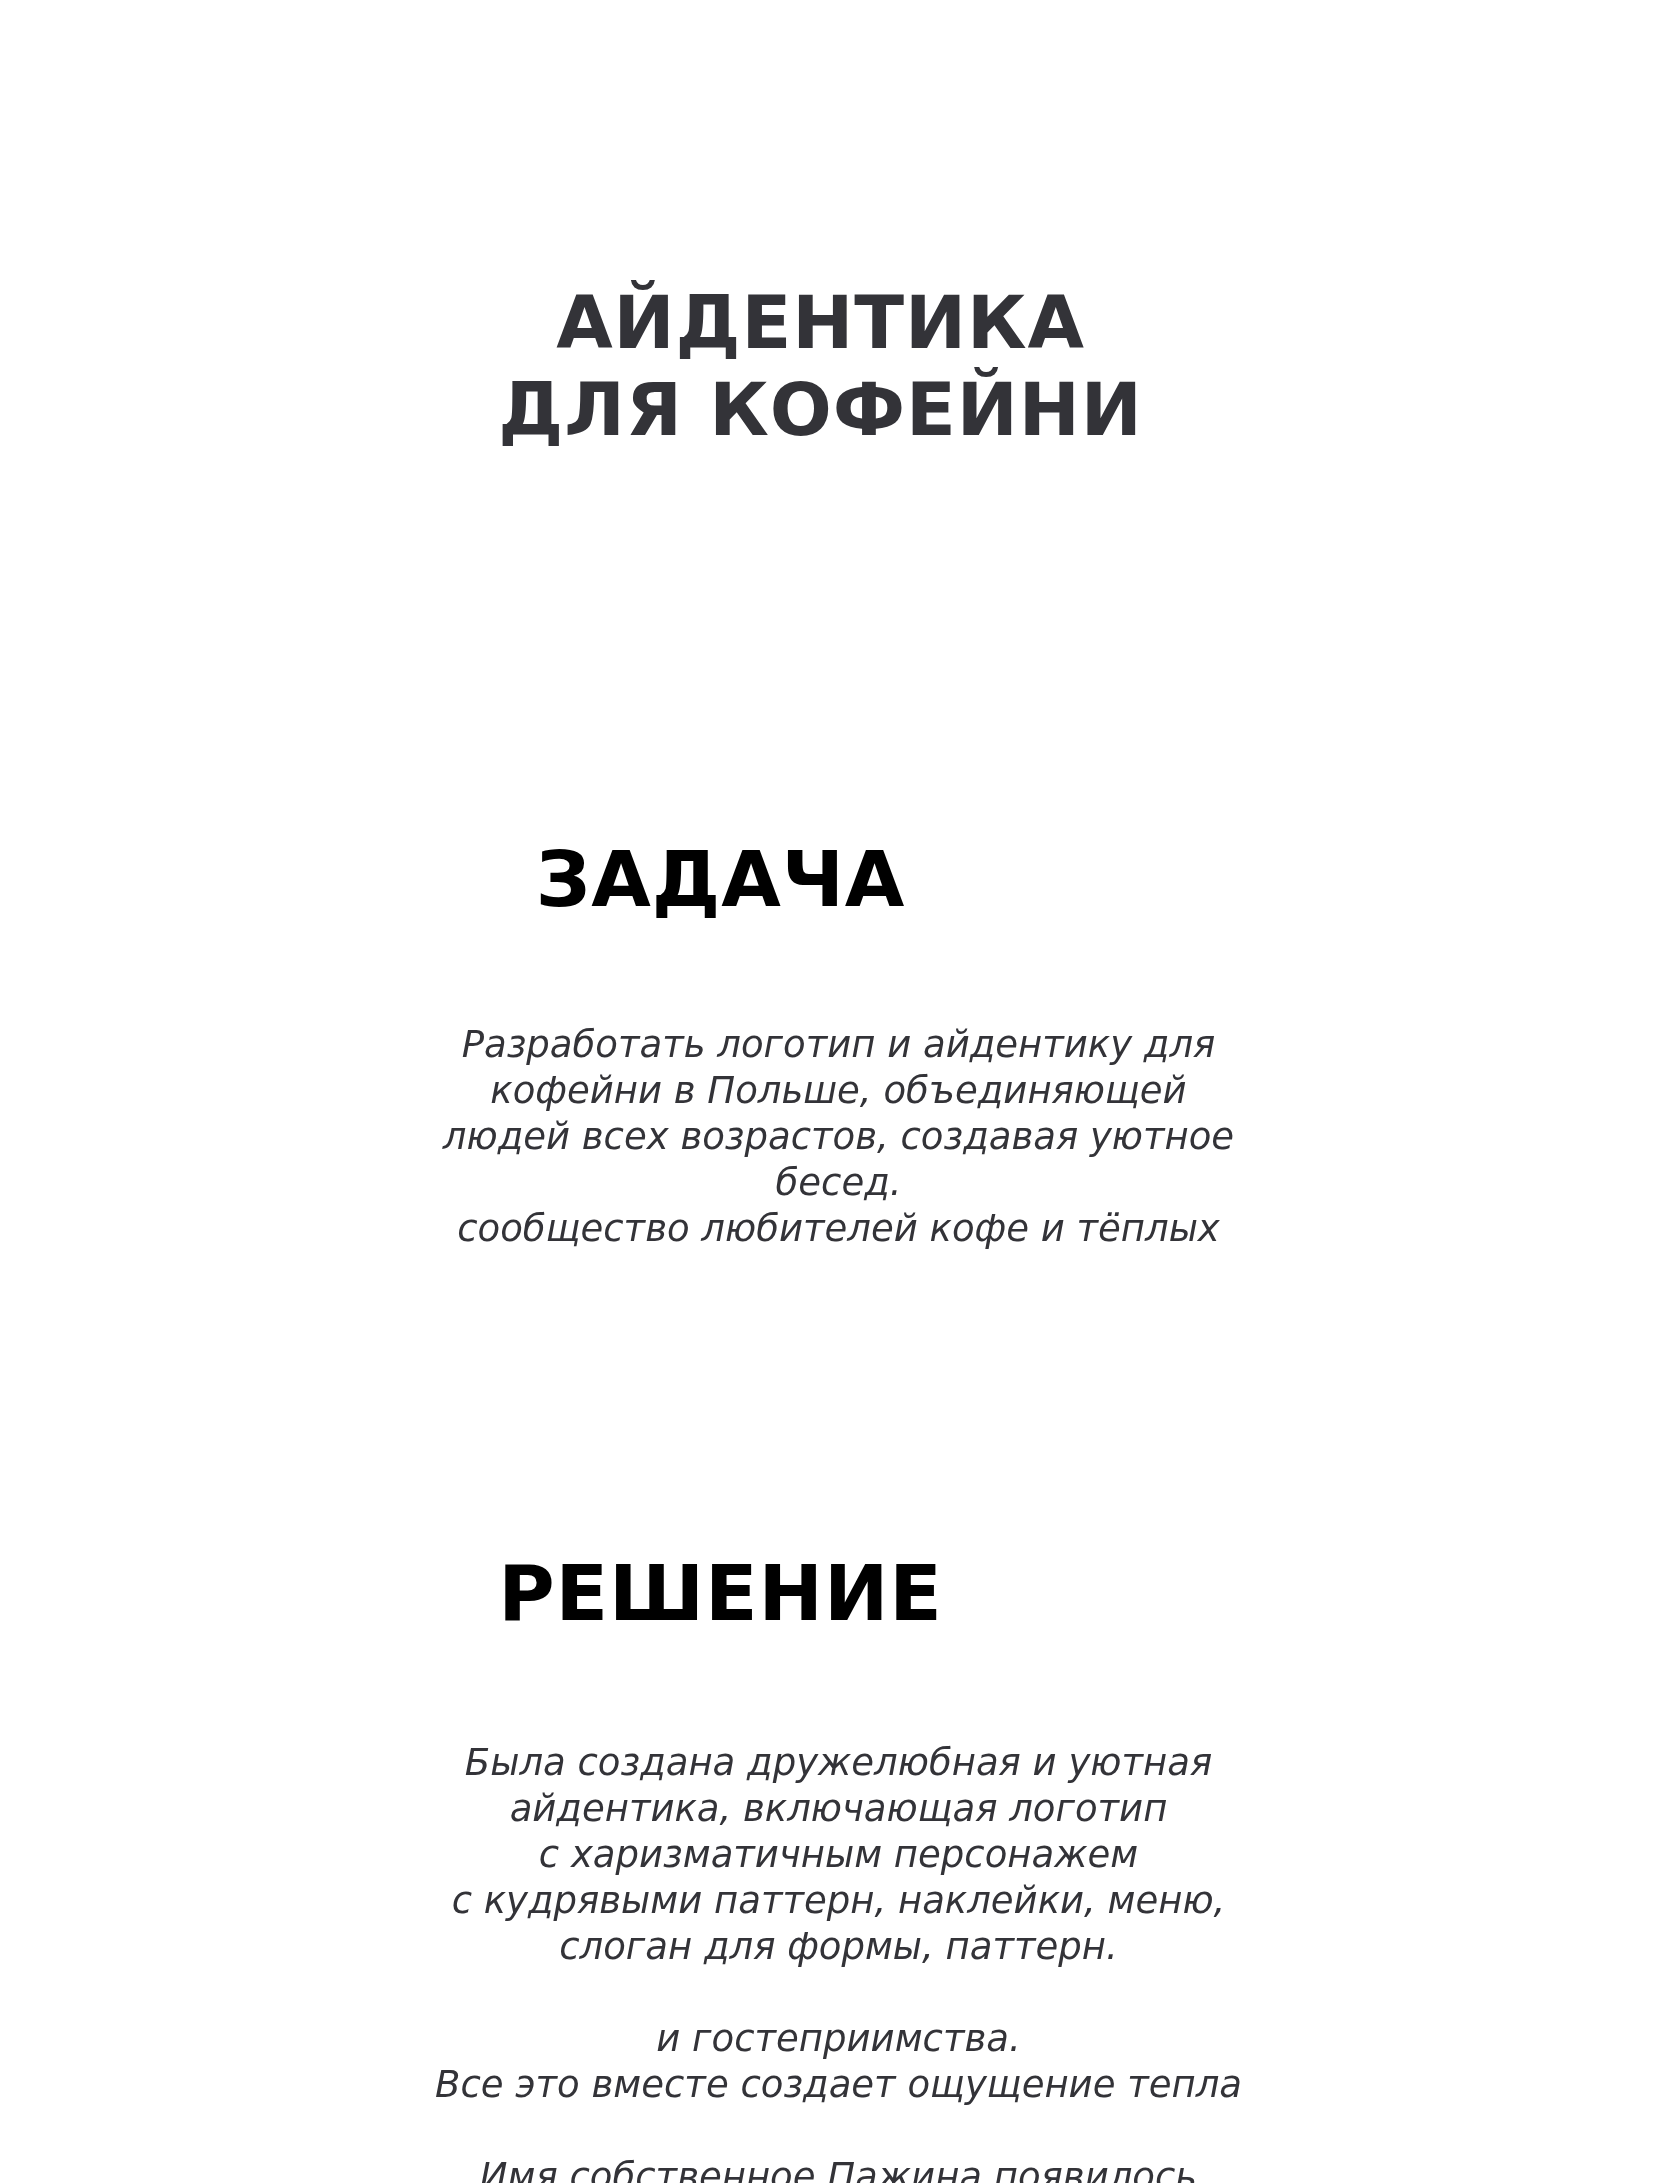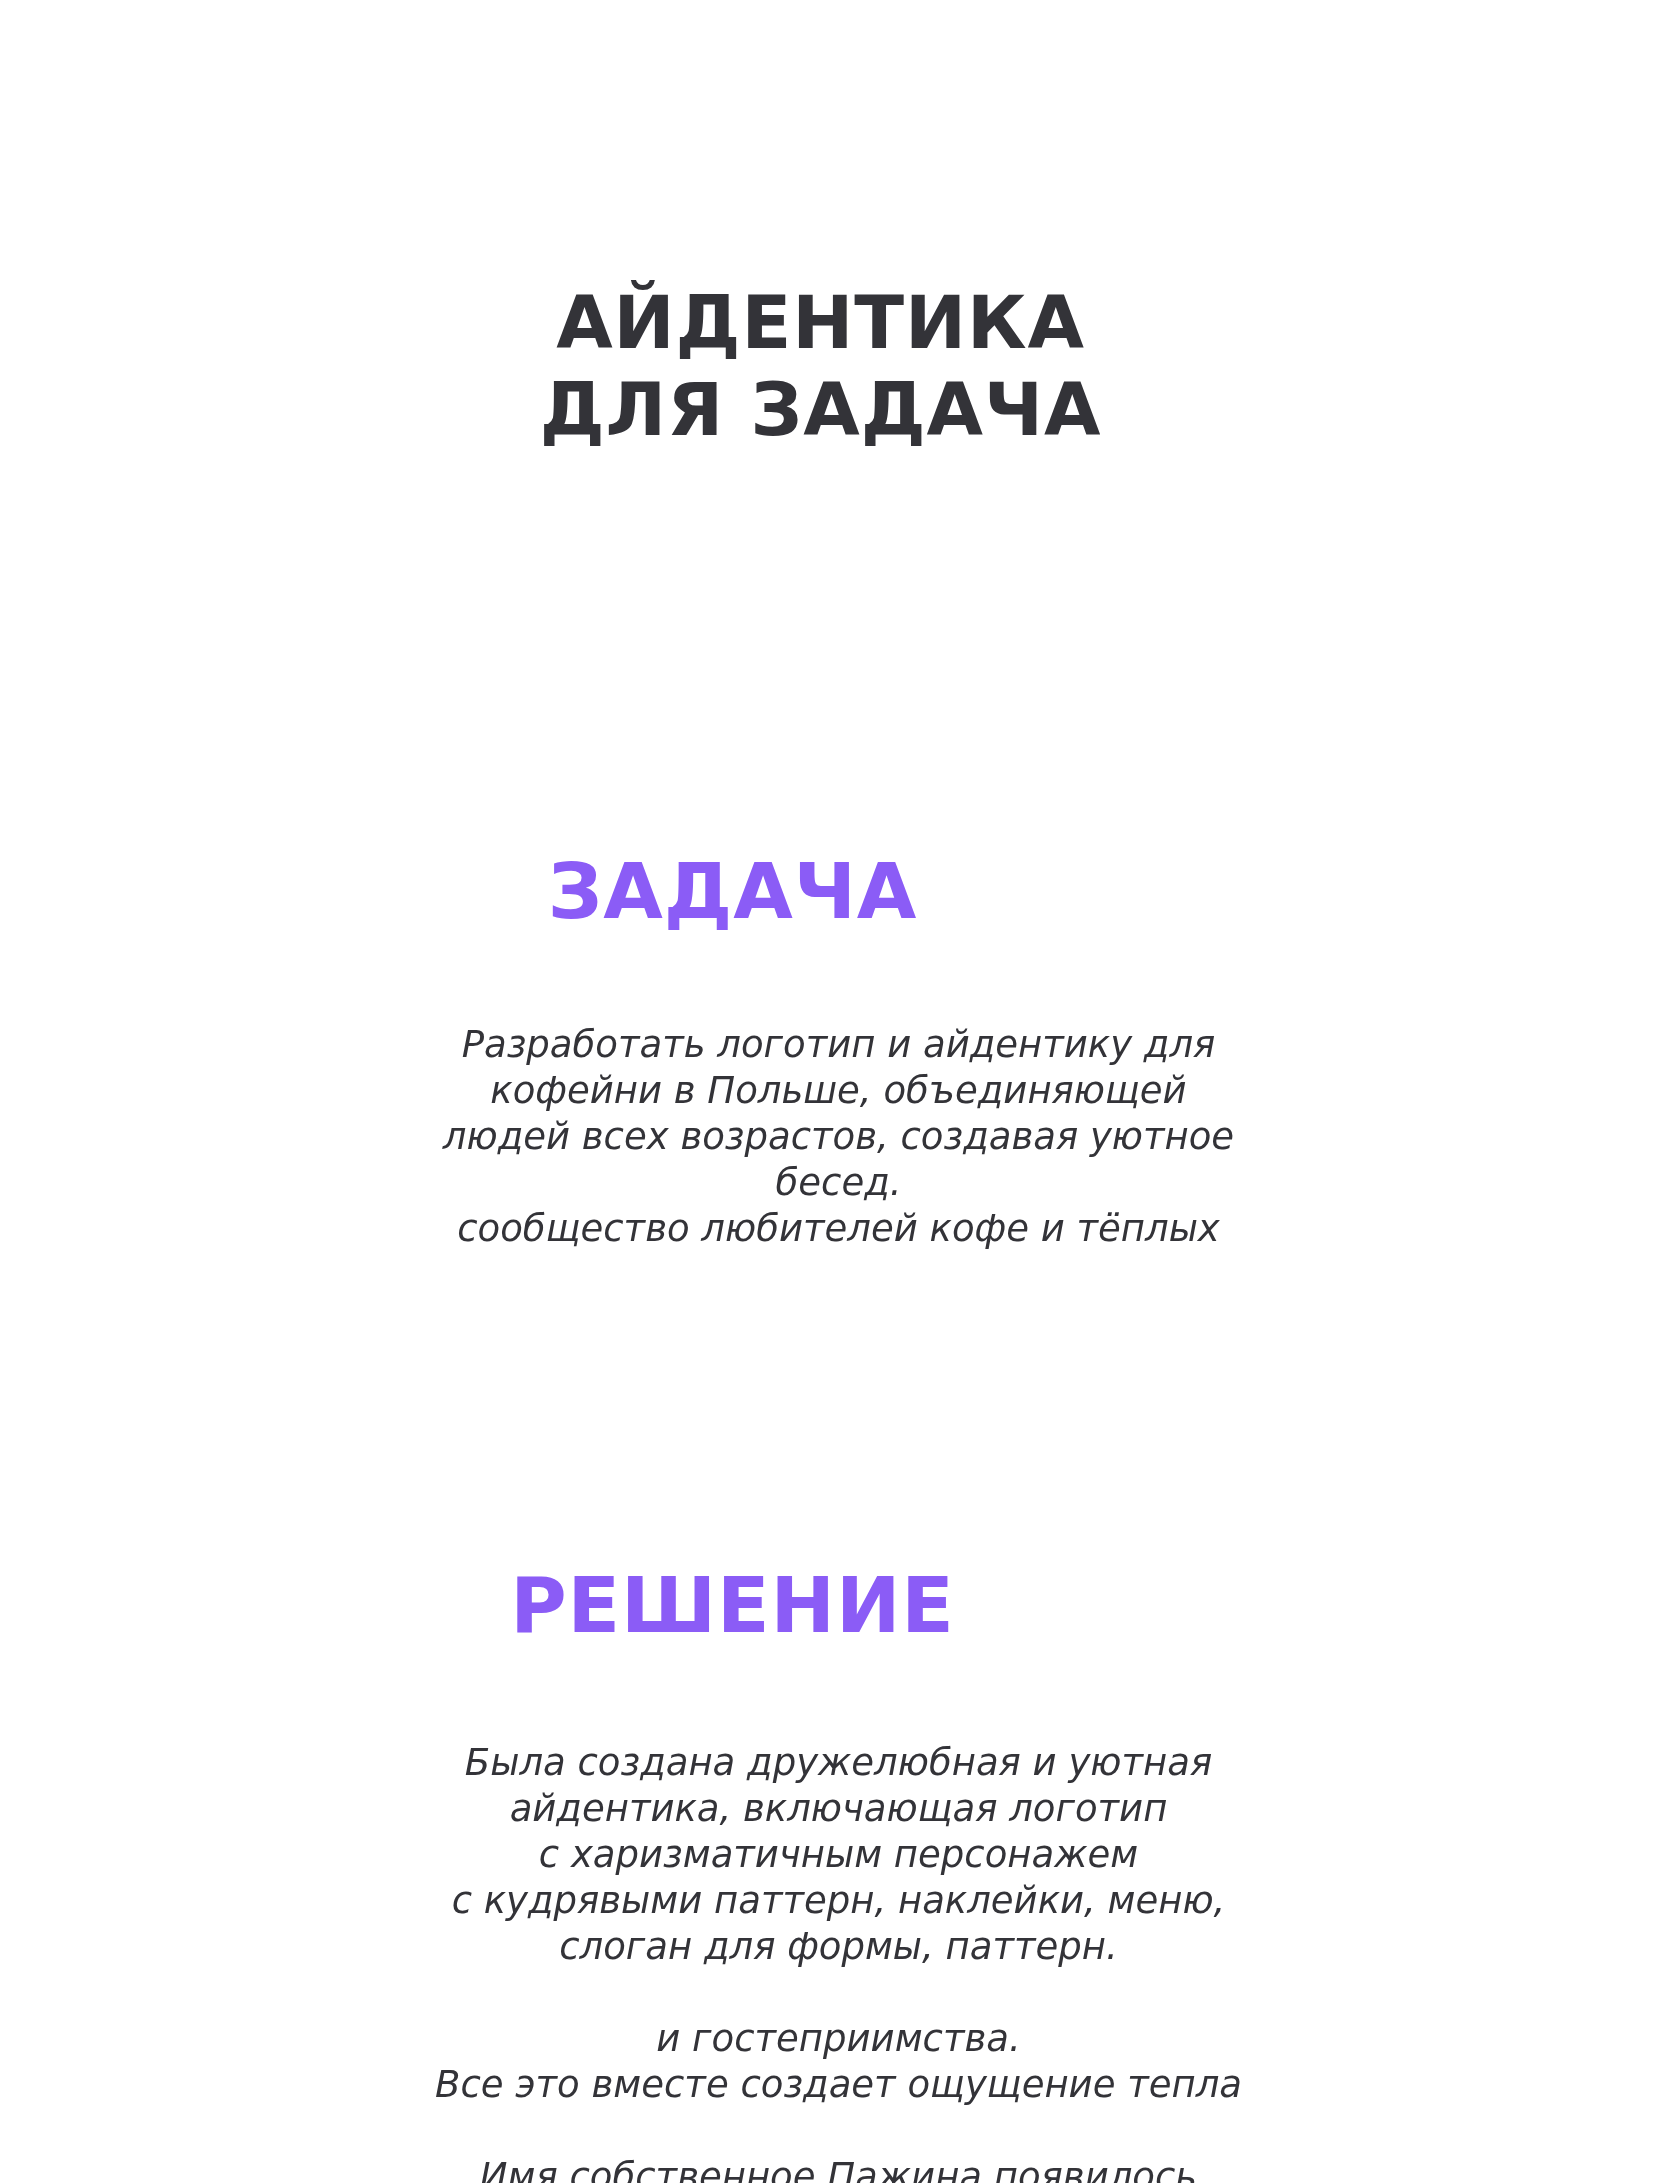--- a/index.html
+++ b/index.html
@@ -30,27 +30,27 @@
     font-weight: bold;
     font-size: 73px;
     line-height: 87px;
     letter-spacing: 0.9px;
     color: #333338;
   }
   .title span { display: block; }
   .section-heading {
     position: absolute;
     left: 0; width: 1441px;
-    margin: 12px;
+    margin: 0;
     text-align: center;
     font-weight: bold;
     font-size: 77px;
     line-height: 96px;
     letter-spacing: 0.9px;
-    color: #8b5cf6;
+    color: #000000;
   }
   .h-task { top: 832px; }
   .h-solution { top: 1546px; }
   .body-block {
     position: absolute;
     left: 402px;
     width: 873px;
     text-align: center;
     font-size: 37px;
     line-height: 46px;
@@ -65,21 +65,21 @@
   .b-solution { top: 1740px; }
   .b-solution p + p { margin-top: 46px; }
 </style>
 </head>
 <body>
 
 <div class="page">
 
   <h1 class="title">
     <span>АЙДЕНТИКА</span>
-    <span>ДЛЯ ЗАДАЧА</span>
+    <span>ДЛЯ КОФЕЙНИ</span>
   </h1>
 
   <h2 class="section-heading h-task">ЗАДАЧА</h2>
 
   <div class="body-block b-task">
     <p>
       <span class="ln">Разработать логотип и айдентику для</span>
       <span class="ln">кофейни в Польше, объединяющей</span>
       <span class="ln">людей всех возрастов, создавая уютное</span>
       <span class="ln">бесед.</span>

